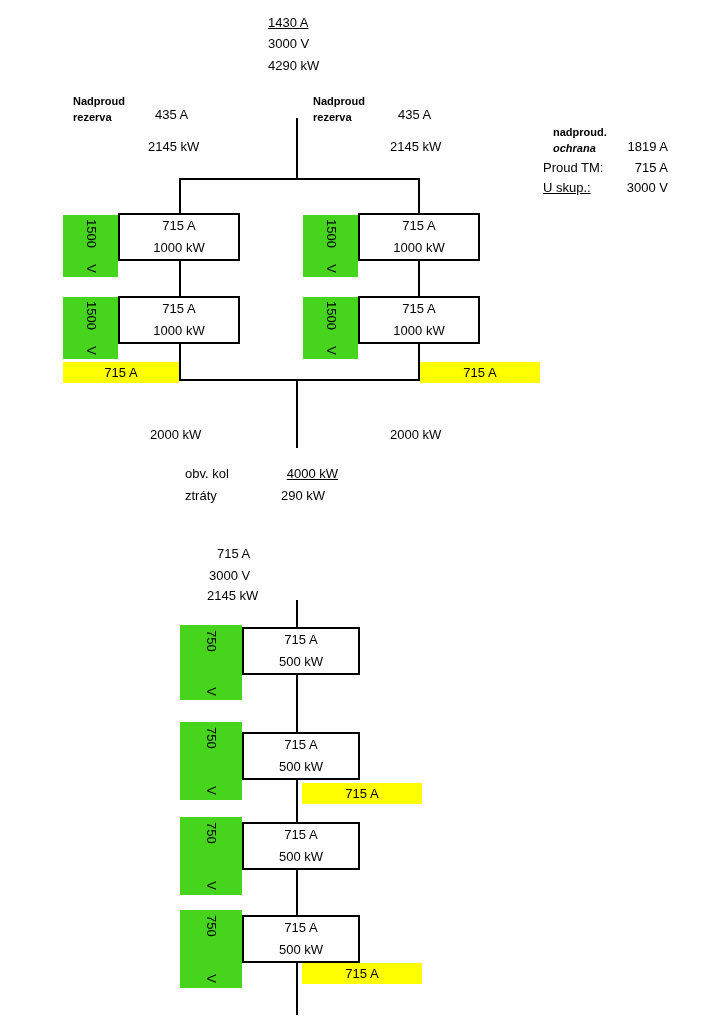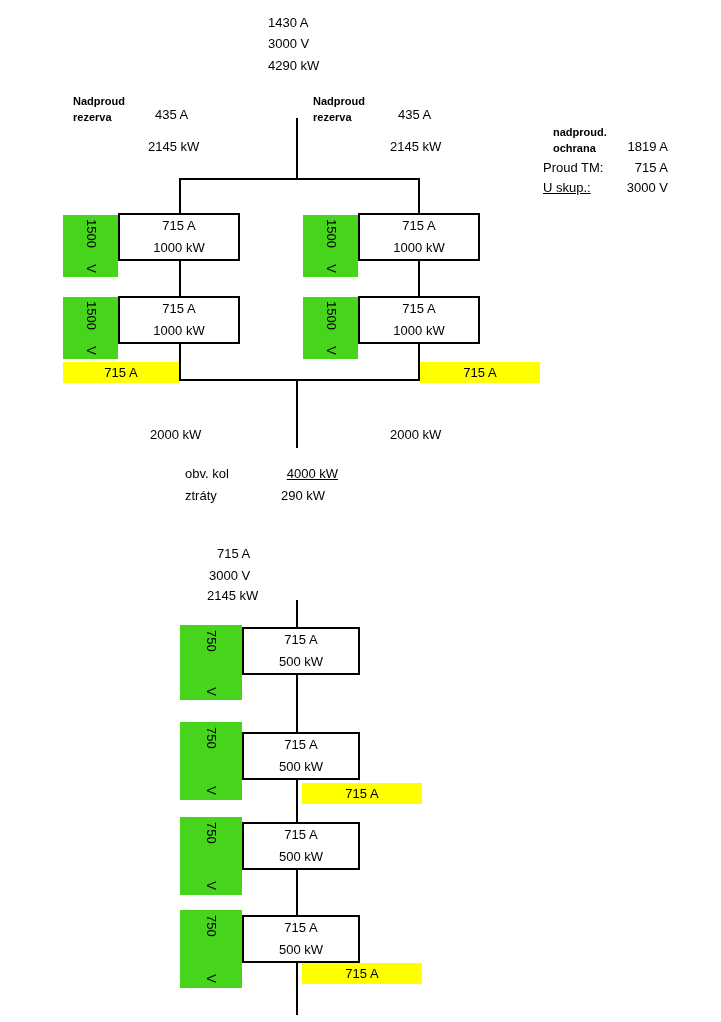--- a/index.html
+++ b/index.html
@@ -20,36 +20,36 @@
   .wbox{position:absolute;background:#fff;border:2px solid #000;display:flex;flex-direction:column;
         justify-content:space-between;align-items:center;padding:3px 2px;font-size:13px;line-height:16px;}
   .ybox{position:absolute;background:var(--yellow);display:flex;align-items:center;justify-content:center;
         font-size:13px;}
 </style>
 </head>
 <body>
 
 <div class="canvas">
 
-  <div class="txt" style="left:268px;top:15px;">1430 A</div>
+  <div class="txt" style="left:268px;top:15px;text-decoration:underline;">1430 A</div>
   <div class="txt" style="left:268px;top:36px;">3000 V</div>
   <div class="txt" style="left:268px;top:58px;">4290 kW</div>
 
   <div class="txt bold-sm" style="left:63px;top:94px;">Nadproud</div>
   <div class="txt bold-sm" style="left:63px;top:110px;">rezerva</div>
   <div class="txt" style="left:155px;top:107px;">435 A</div>
   <div class="txt" style="left:148px;top:139px;">2145 kW</div>
 
   <div class="txt bold-sm" style="left:303px;top:94px;">Nadproud</div>
   <div class="txt bold-sm" style="left:303px;top:110px;">rezerva</div>
   <div class="txt" style="left:398px;top:107px;">435 A</div>
   <div class="txt" style="left:390px;top:139px;">2145 kW</div>
 
   <div class="txt bold-sm" style="left:543px;top:125px;">nadproud.</div>
-  <div class="txt bold-sm" style="left:543px;top:141px;">ochrana</div>
+  <div class="txt bold-sm" style="left:543px;top:141px;font-style:italic;">ochrana</div>
   <div class="txt right" style="left:595px;top:139px;width:73px;">1819 A</div>
   <div class="txt" style="left:543px;top:160px;">Proud TM:</div>
   <div class="txt right" style="left:595px;top:160px;width:73px;">715 A</div>
   <div class="txt" style="left:543px;top:180px;text-decoration:underline;">U skup.:</div>
   <div class="txt right" style="left:595px;top:180px;width:73px;">3000 V</div>
 
   <div class="line" style="left:296px;top:118px;width:2px;height:62px;"></div>
   <div class="line" style="left:179px;top:178px;width:241px;height:2px;"></div>
   <div class="line" style="left:179px;top:180px;width:2px;height:35px;"></div>
   <div class="line" style="left:418px;top:180px;width:2px;height:35px;"></div>

